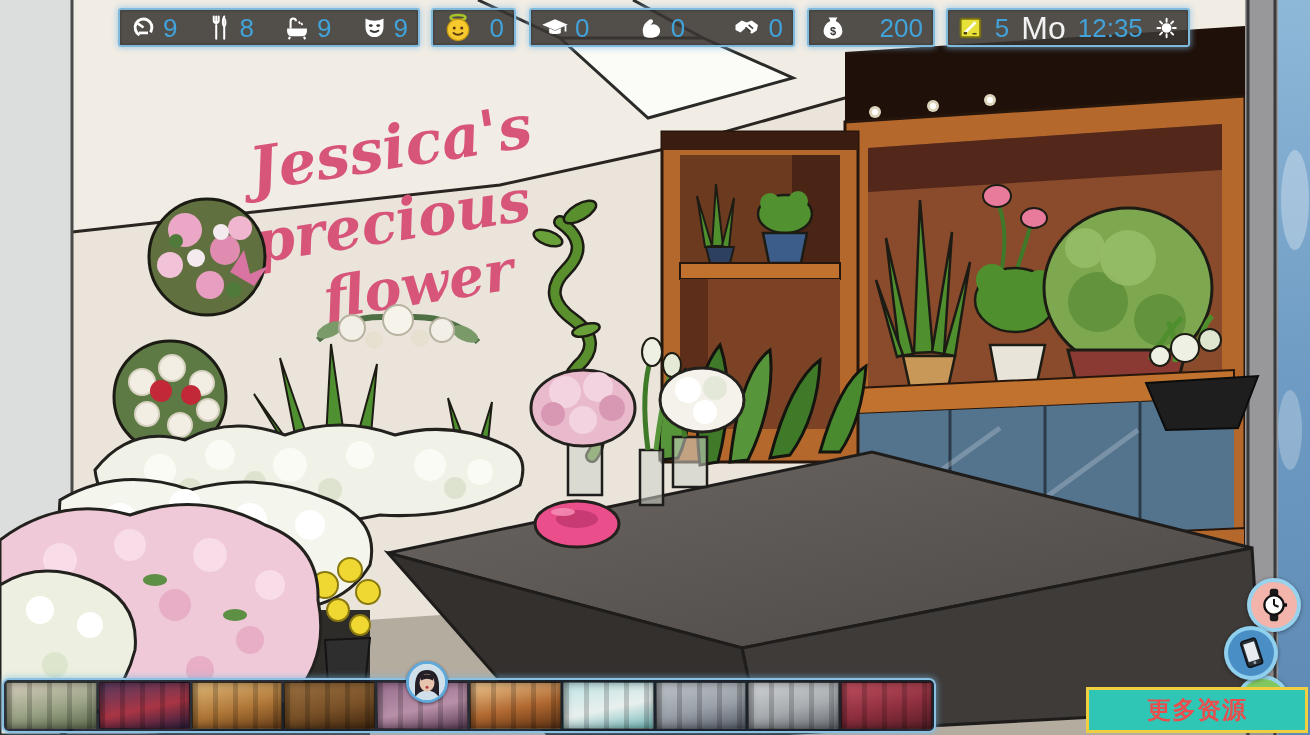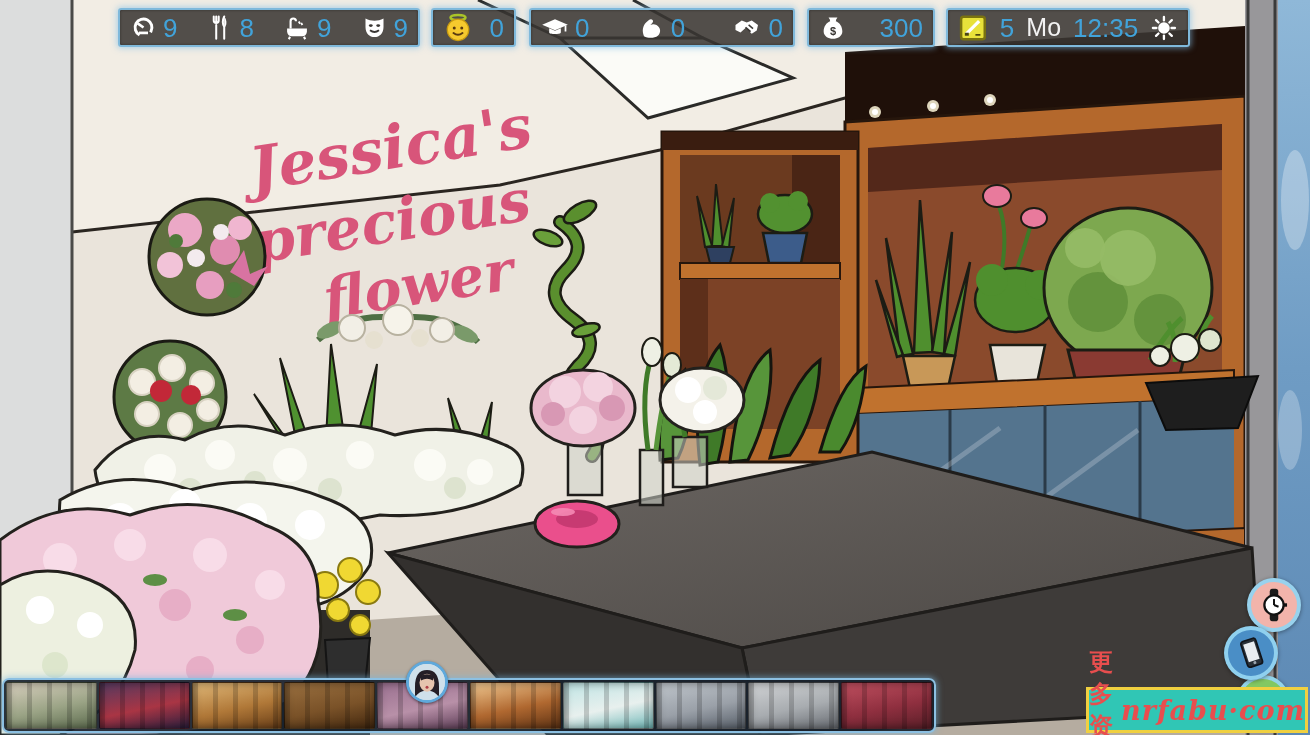--- a/index.html
+++ b/index.html
@@ -13,21 +13,21 @@
     box-shadow:0 0 6px 1px rgba(130,190,230,.65), inset 0 0 3px rgba(0,0,0,.4);
     display:flex;align-items:center;color:#fff;z-index:20;padding:0 10px;}
   .p1{left:118px;width:302px;justify-content:space-between;}
   .p2{left:431px;width:85px;justify-content:space-between;}
   .p3{left:529px;width:266px;justify-content:space-between;}
   .p4{left:807px;width:128px;}
   .p5{left:946px;width:244px;gap:12px;}
   .stat{display:flex;align-items:center;gap:6px;}
   .stat svg{display:block;}
   .val{font-size:26px;color:#41a3da;line-height:1;}
-  .white-txt{font-size:25px;color:#f2f2f2;line-height:1;}
+  .white-txt{font-size:32px;color:#f2f2f2;line-height:1;}
   .p4 .val{margin-left:auto;}
   .p5 .sun{margin-left:auto;}
 
   
   .round-btn{position:absolute;width:46px;height:46px;border-radius:50%;
     border:4px solid rgba(146,212,240,.95);box-sizing:content-box;
     display:flex;align-items:center;justify-content:center;z-index:18;
     box-shadow:0 1px 4px rgba(0,0,0,.4);}
   .btn-watch{left:1247px;top:578px;background:#f2b4ab;}
   .btn-phone{left:1224px;top:626px;background:#4a8ec6;}
@@ -400,21 +400,21 @@
       <span class="val">0</span>
     </div>
   </div>
 
   <div class="hud-box p4">
     <svg width="28" height="28" viewBox="0 0 24 24">
       <path d="M10 6 8.2 3h7.6L14 6c4 1.5 6 5 6 9 0 4-4 6.3-8 6.3S4 19 4 15c0-4 2-7.5 6-9z" fill="#fff"></path>
       <rect x="9.4" y="4.8" width="5.2" height="1.8" rx=".9" fill="#fff"></rect>
       <text x="12" y="17.6" text-anchor="middle" font-size="9.5" font-weight="bold" font-family="Liberation Sans, sans-serif" fill="#3a3734">$</text>
     </svg>
-    <span class="val">300</span>
+    <span class="val">200</span>
   </div>
 
   <div class="hud-box p5">
     <svg width="30" height="30" viewBox="0 0 24 24">
       <rect x="2.5" y="3" width="19" height="18" rx="2" fill="#e8e13a" stroke="#7a7210" stroke-width="2"></rect>
       <line x1="6.5" y1="17" x2="17" y2="6.5" stroke="#fff" stroke-width="2.6"></line>
       <rect x="5.5" y="15.8" width="3.2" height="2.4" fill="#4a4510"></rect>
       <line x1="14" y1="17.5" x2="18" y2="17.5" stroke="#4a4510" stroke-width="1.4"></line>
     </svg>
     <span class="val">5</span>
@@ -477,16 +477,15 @@
       <rect width="24" height="24" fill="#cfe0ea"></rect>
       <path d="M4 15 Q4 4 12 4 Q20 4 20 15 L20 22 Q16 17 12 18 Q8 17 4 22 Z" fill="#241e26"></path>
       <ellipse cx="12" cy="12.5" rx="5" ry="6" fill="#e6c4ae"></ellipse>
       <path d="M7.5 8 Q12 5.5 16.5 8 L16 11 Q12 8.5 8 11 Z" fill="#241e26"></path>
       <circle cx="12" cy="15.5" r="1" fill="#b04048"></circle>
     </svg>
   </div>
 
   <div id="watermark">
     <span class="cjk">更多资源</span>
-    <span class="latin">nrfabu·com</span>
   </div>
 
 </div>
 
 </body></html>

